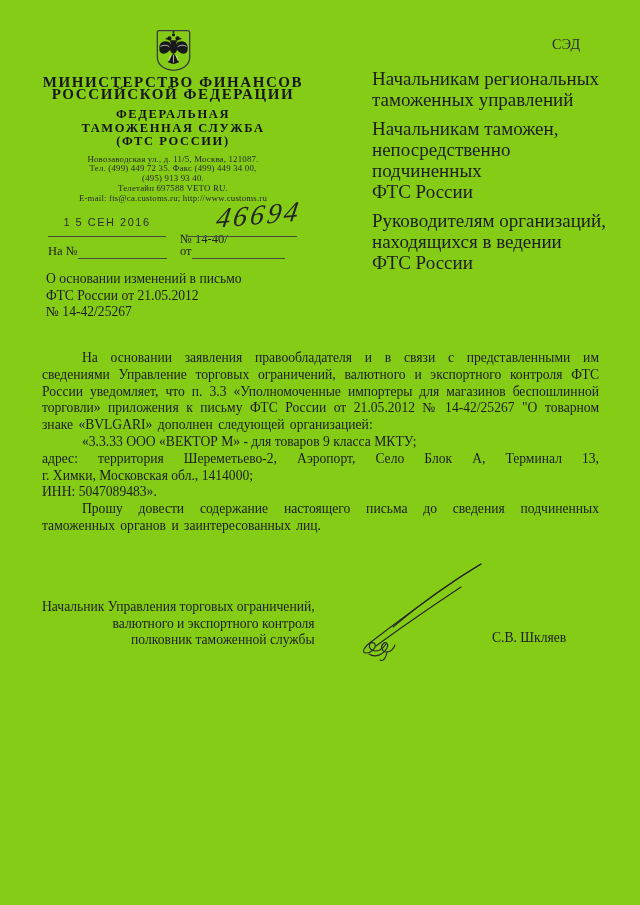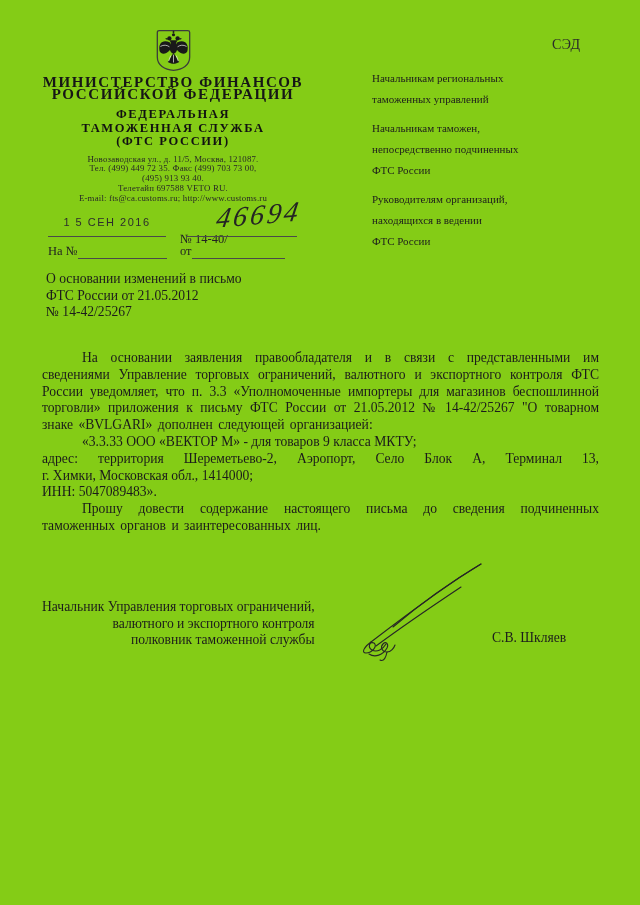--- a/index.html
+++ b/index.html
@@ -24,21 +24,21 @@
   .rule.date-line{left:48px;top:236px;width:118px;}
   .num-prefix{position:absolute;left:180px;top:232px;font-size:12.5px;color:#222;}
   .rule.num-line{left:186px;top:236px;width:111px;}
   .handnum{position:absolute;left:214px;top:203px;font-size:28px;font-style:italic;
     letter-spacing:3px;color:#242424;transform:rotate(-5deg) skewX(-14deg);transform-origin:left bottom;}
   .ref-row{position:absolute;top:244px;font-size:12.5px;color:#222;}
   .ref-row .fill{display:inline-block;border-bottom:1.2px solid #4a4a4a;height:12px;vertical-align:bottom;}
   .ref-row.na{left:48px;} .ref-row.na .fill{width:89px;}
   .ref-row.ot{left:180px;} .ref-row.ot .fill{width:93px;}
   
-  .recipients{position:absolute;left:372px;top:68px;width:240px;font-size:11px;line-height:21px;color:#1d1d1d;}
+  .recipients{position:absolute;left:372px;top:68px;width:240px;font-size:19px;line-height:21px;color:#1d1d1d;}
   .recipient{margin-bottom:8px;}
   
   .subject{position:absolute;left:46px;top:271px;width:330px;font-size:13.6px;line-height:16.6px;color:#1c1c1c;}
   
   .body-text{position:absolute;left:42px;top:350px;width:557px;font-size:13.6px;line-height:16.8px;color:#1b1b1b;}
   .para{text-align:justify;word-spacing:2px;margin:0;}
   .para.indent{text-indent:40px;}
   .plain{text-align:left;margin:0;}
   .plain.indent{text-indent:40px;}
   .stretch{text-align:justify;text-align-last:justify;margin:0;}
@@ -76,21 +76,21 @@
     </svg>
     <div class="ministry">МИНИСТЕРСТВО ФИНАНСОВ</div>
     <div class="ministry">РОССИЙСКОЙ ФЕДЕРАЦИИ</div>
     <div class="agency">
       <div>ФЕДЕРАЛЬНАЯ</div>
       <div>ТАМОЖЕННАЯ СЛУЖБА</div>
       <div>(ФТС РОССИИ)</div>
     </div>
     <div class="addr">
       <div>Новозаводская ул., д. 11/5, Москва, 121087.</div>
-      <div>Тел. (499) 449 72 35. Факс (499) 703 73 00,</div>
+      <div>Тел. (499) 449 72 35. Факс (499) 449 34 00,</div>
       <div>(495) 913 93 40.</div>
       <div>Телетайп 697588 VETO RU.</div>
       <div>E-mail: fts@ca.customs.ru; http://www.customs.ru</div>
     </div>
   </div>
 
   <div class="date-stamp">1 5 СЕН 2016</div>
   <div class="rule date-line"></div>
   <div class="num-prefix">№ 14-40/</div>
   <div class="handnum">46694</div>

